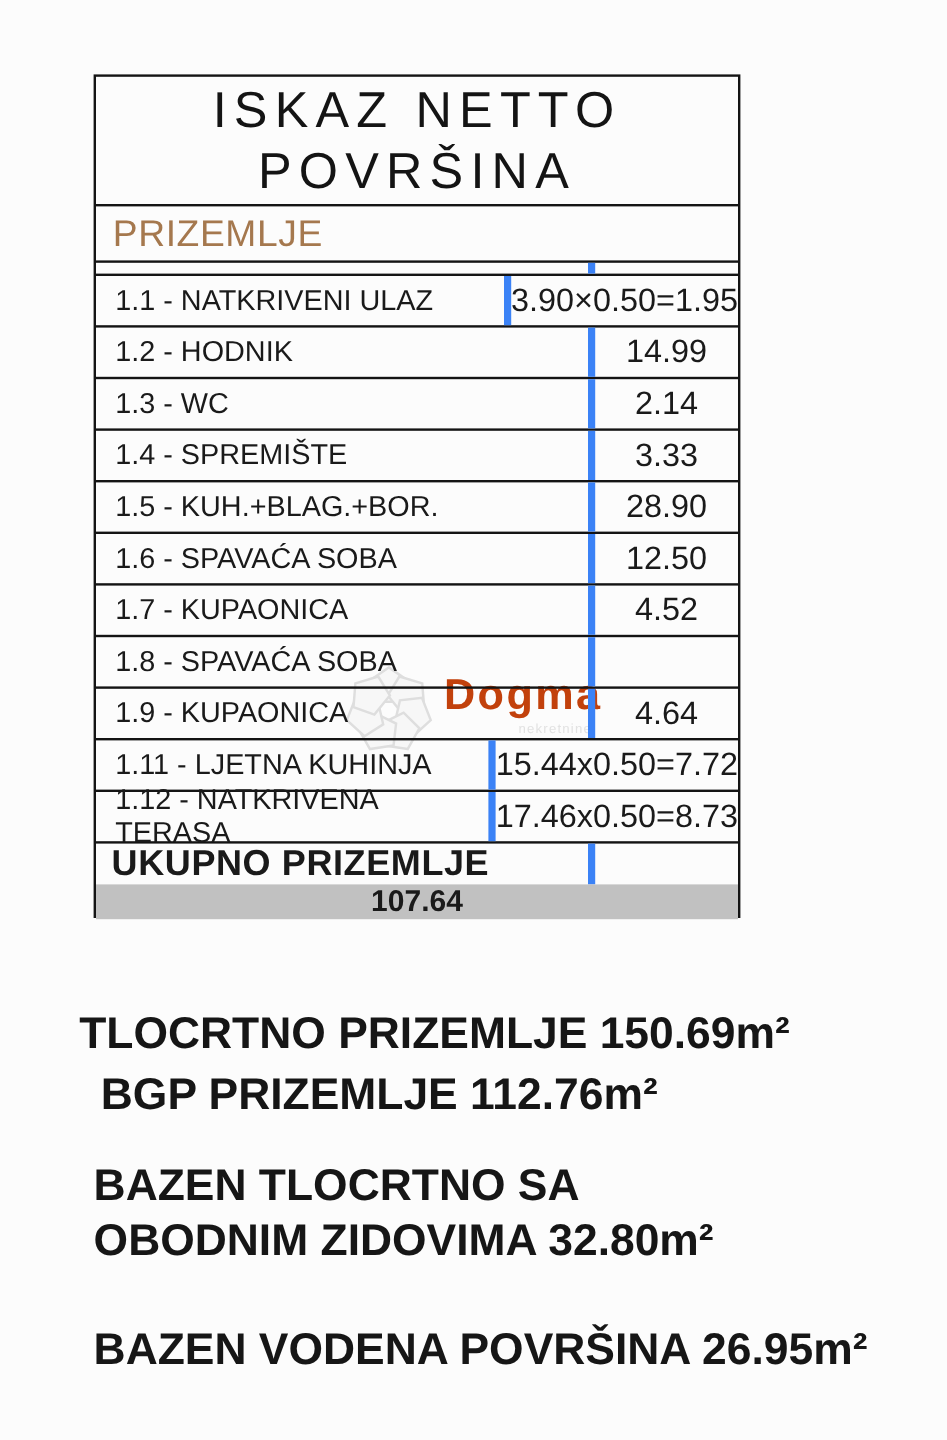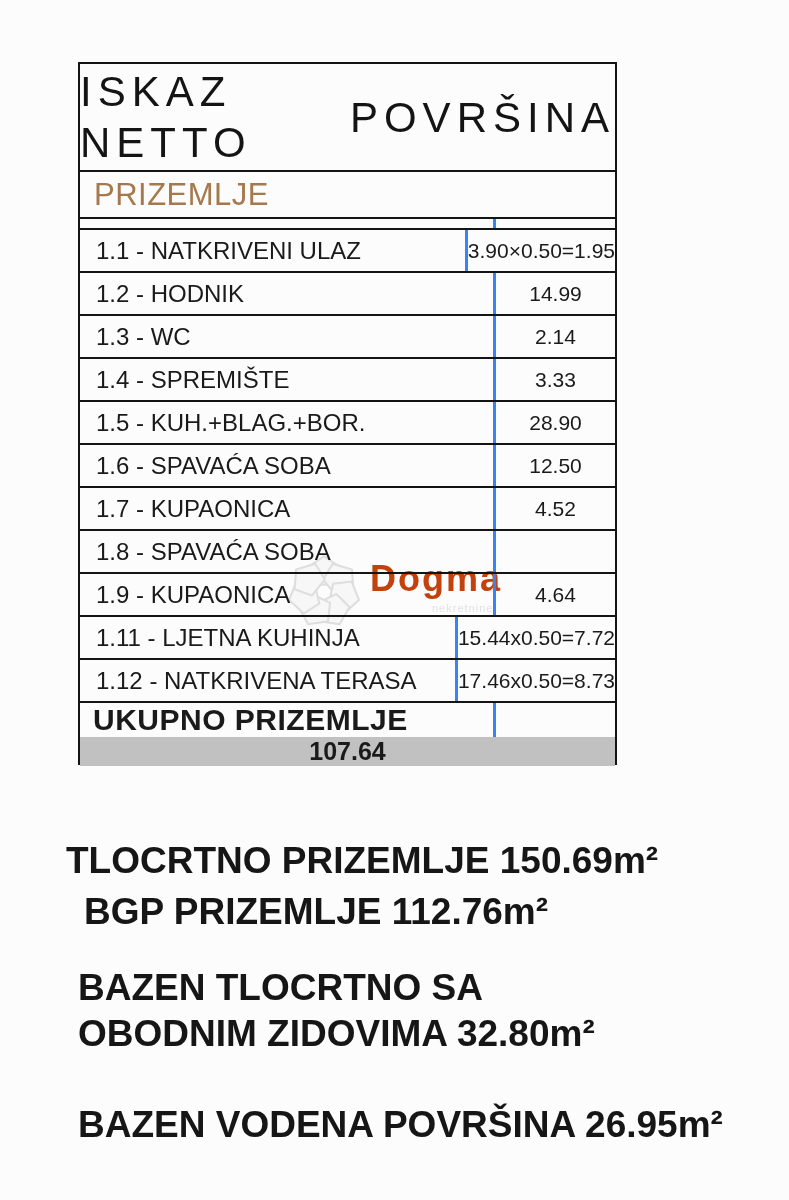--- a/index.html
+++ b/index.html
@@ -28,40 +28,40 @@
   }
 
   
   .area-table {
     position: absolute; left: 78px; top: 62px; width: 535px;
     border: 2px solid #141414;
     z-index: 2; background: transparent;
   }
   .t-title {
     height: 106px;
-    display: flex; flex-direction: row; align-items: center; justify-content: center;
+    display: flex; flex-direction: column; align-items: center; justify-content: center;
     font-size: 42px; letter-spacing: 6px; line-height: 51px;
     color: #141414;
   }
   .t-section {
     border-top: 2px solid #141414;
     height: 45px; display: flex; align-items: center;
     padding-left: 14px;
     color: #a5784e; font-weight: normal; font-size: 31px; letter-spacing: 0.5px;
   }
   .t-row { border-top: 2px solid #141414; height: 41px; display: flex; }
   .t-row .c1 {
     width: 416px; box-sizing: border-box;
-    border-right: 3px solid #3b82f6;
+    border-right: 6px solid #3b82f6;
     display: flex; align-items: center;
     padding-left: 16px; font-size: 24px;
   }
   .t-row .c2 {
     flex: 1; display: flex; align-items: center; justify-content: center;
-    font-size: 21px;
+    font-size: 27px;
   }
   .t-spacer-top { height: 9px; }
   .t-spacer-top .c1, .t-spacer-top .c2 { font-size: 0; }
   .t-total { height: 45px; flex-direction: column; }
   .t-total .c1 { font-weight: bold; font-size: 30px; padding-left: 13px; letter-spacing: 0.5px; }
   .t-total .c2 { background: #c1c1c1; font-weight: bold; font-size: 25px; }
   .t-spacer-bottom { border-top: 2px solid #141414; height: 13px; }
 
   
   .s-line {

